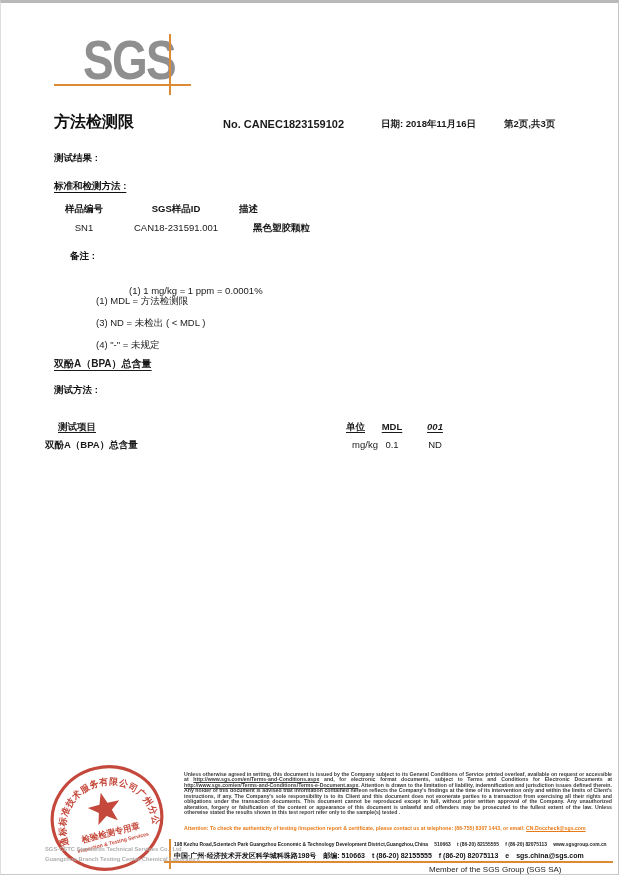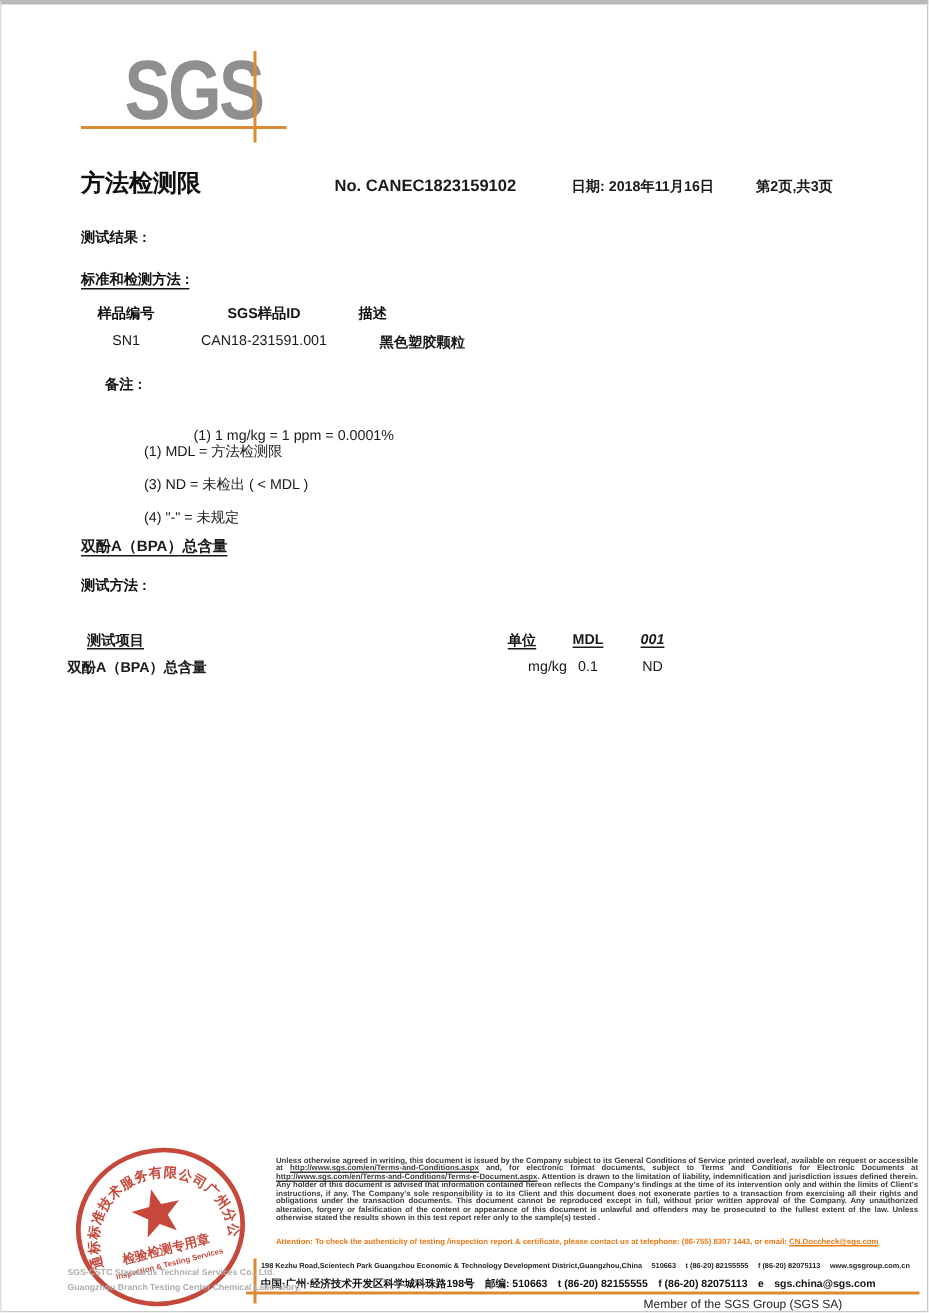--- a/index.html
+++ b/index.html
@@ -40,21 +40,21 @@
   .note-0 { top:282px;margin-left:33px; } .note-1 { top:292px; } .note-2 { top:314px; } .note-3 { top:336px; }
   
   .bpa-heading { position:absolute; left:53px; top:354px; font-size:10px; font-weight:bold;
     text-decoration:underline; text-underline-offset:3px; }
   .method-label { position:absolute; left:53px; top:381px; }
   .method-text { position:absolute; left:115px; top:374px; width:452px; font-size:9.5px;
     line-height:21px; font-weight:bold; letter-spacing:0.6px; text-align:justify; }
   
   .rt-head { font-size:9.5px; font-weight:bold; text-decoration:underline; text-underline-offset:2px; }
   .rt-h-item { position:absolute; left:57px; top:418px; }
-  .rt-h-unit { position:absolute; left:330px; top:418px; width:34px; text-align:center; }
+  .rt-h-unit { position:absolute; left:330px; top:418px; width:34px; text-align:right; }
   .rt-h-mdl  { position:absolute; left:372px; top:418px; width:38px; text-align:center; }
   .rt-h-001  { position:absolute; left:416px; top:418px; width:36px; text-align:center; font-style:italic; }
   .rt-r-item { position:absolute; left:44px; top:436px; font-size:9.5px; font-weight:bold; }
   .rt-r-unit { position:absolute; left:347px; top:436px; width:34px; text-align:center; font-size:9.5px; }
   .rt-r-mdl  { position:absolute; left:372px; top:436px; width:38px; text-align:center; font-size:9.5px; }
   .rt-r-val  { position:absolute; left:416px; top:436px; width:36px; text-align:center; font-size:9.5px; }
   
   .stamp-wrap { position:absolute; left:46px; top:760px; width:120px; height:110px;
     transform:rotate(-14deg); opacity:0.92; z-index:1; }
   .company-lines { position:absolute; left:44px; top:841px; width:195px; z-index:2;

